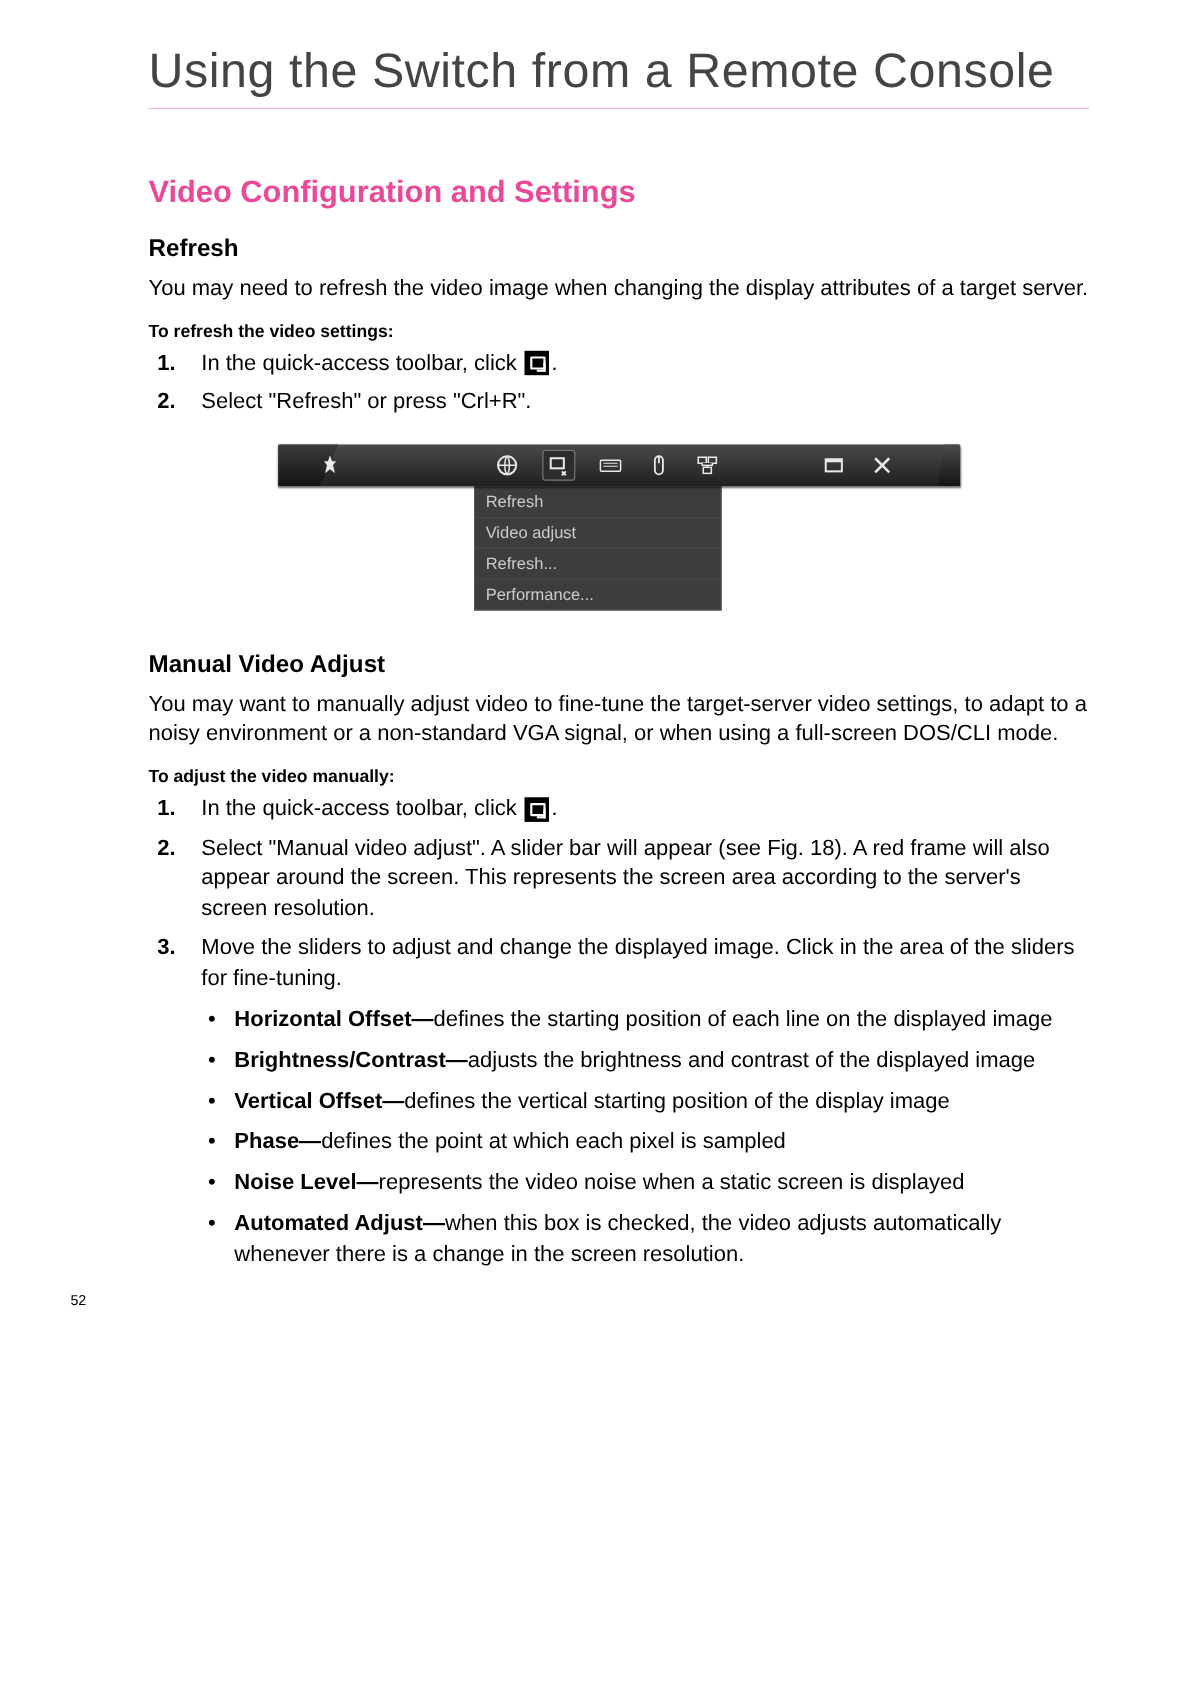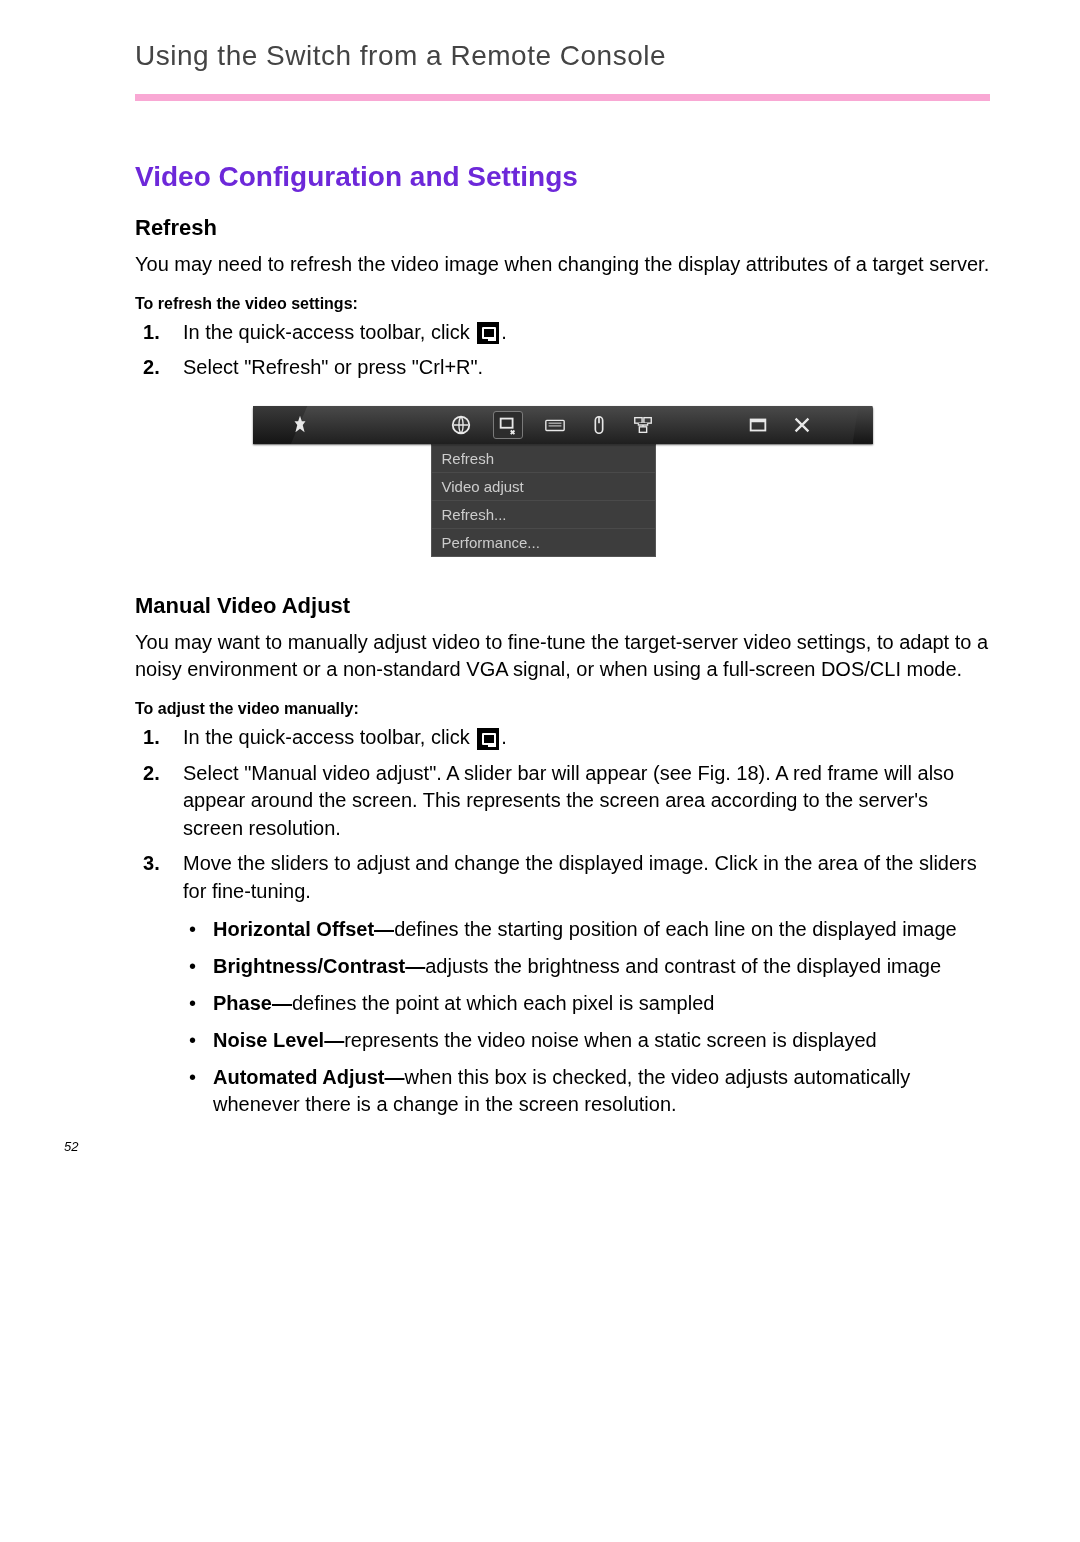--- a/index.html
+++ b/index.html
@@ -10,32 +10,32 @@
     width: 1080px;
     margin: 0 auto;
     padding: 0;
   }
   .page {
     padding: 40px 90px 0 135px;
   }
   .chapter-title {
     font-family: "Helvetica Neue", Arial, sans-serif;
     font-weight: 300;
-    font-size: 28px;
+    font-size: 44px;
     color: #444;
     letter-spacing: 0.5px;
-    padding-bottom: 22px;
-    border-bottom: 7px solid #f9a8d4;
+    padding-bottom: 8px;
+    border-bottom: 1px solid #f9a8d4;
     margin-bottom: 60px;
   }
   .section-title {
     font-family: Arial, sans-serif;
     font-weight: bold;
     font-size: 28px;
-    color: #6d28d9;
+    color: #ec4899;
     margin-bottom: 22px;
   }
   .subhead {
     font-family: Arial, sans-serif;
     font-weight: bold;
     font-size: 22px;
     color: #000;
     margin-top: 10px;
     margin-bottom: 10px;
   }
@@ -191,21 +191,20 @@
   .page-number {
     position: absolute;
     left: 64px;
     font-size: 13px;
     color: #000;
   }
   .footer-area {
     position: relative;
     height: 30px;
     margin-top: 16px;
-    font-style: italic;
   }
 </style>
 </head>
 <body>
 
 <div class="page">
 
   <h1 class="chapter-title">Using the Switch from a Remote Console</h1>
 
   <h2 class="section-title">Video Configuration and Settings</h2>
@@ -294,20 +293,21 @@
   <ol class="steps">
     <li>
       <span>In the quick-access toolbar, click </span><span class="inline-icon"></span><span>.</span>
     </li>
     <li>Select "Manual video adjust". A slider bar will appear (see Fig. 18). A red frame will also appear around the screen. This represents the screen area according to the server's screen resolution.</li>
     <li>
       <span>Move the sliders to adjust and change the displayed image. Click in the area of the sliders for fine-tuning.</span>
       <ul class="bullets">
         <li><span class="bold">Horizontal Offset—</span><span>defines the starting position of each line on the displayed image</span></li>
         <li><span class="bold">Brightness/Contrast—</span><span>adjusts the brightness and contrast of the displayed image</span></li>
+        <li><span class="bold">Vertical Offset—</span><span>defines the vertical starting position of the display image</span></li>
         <li><span class="bold">Phase—</span><span>defines the point at which each pixel is sampled</span></li>
         <li><span class="bold">Noise Level—</span><span>represents the video noise when a static screen is displayed</span></li>
         <li><span class="bold">Automated Adjust—</span><span>when this box is checked, the video adjusts automatically whenever there is a change in the screen resolution.</span></li>
       </ul>
     </li>
   </ol>
 
 </div>
 
 <div class="footer-area">

